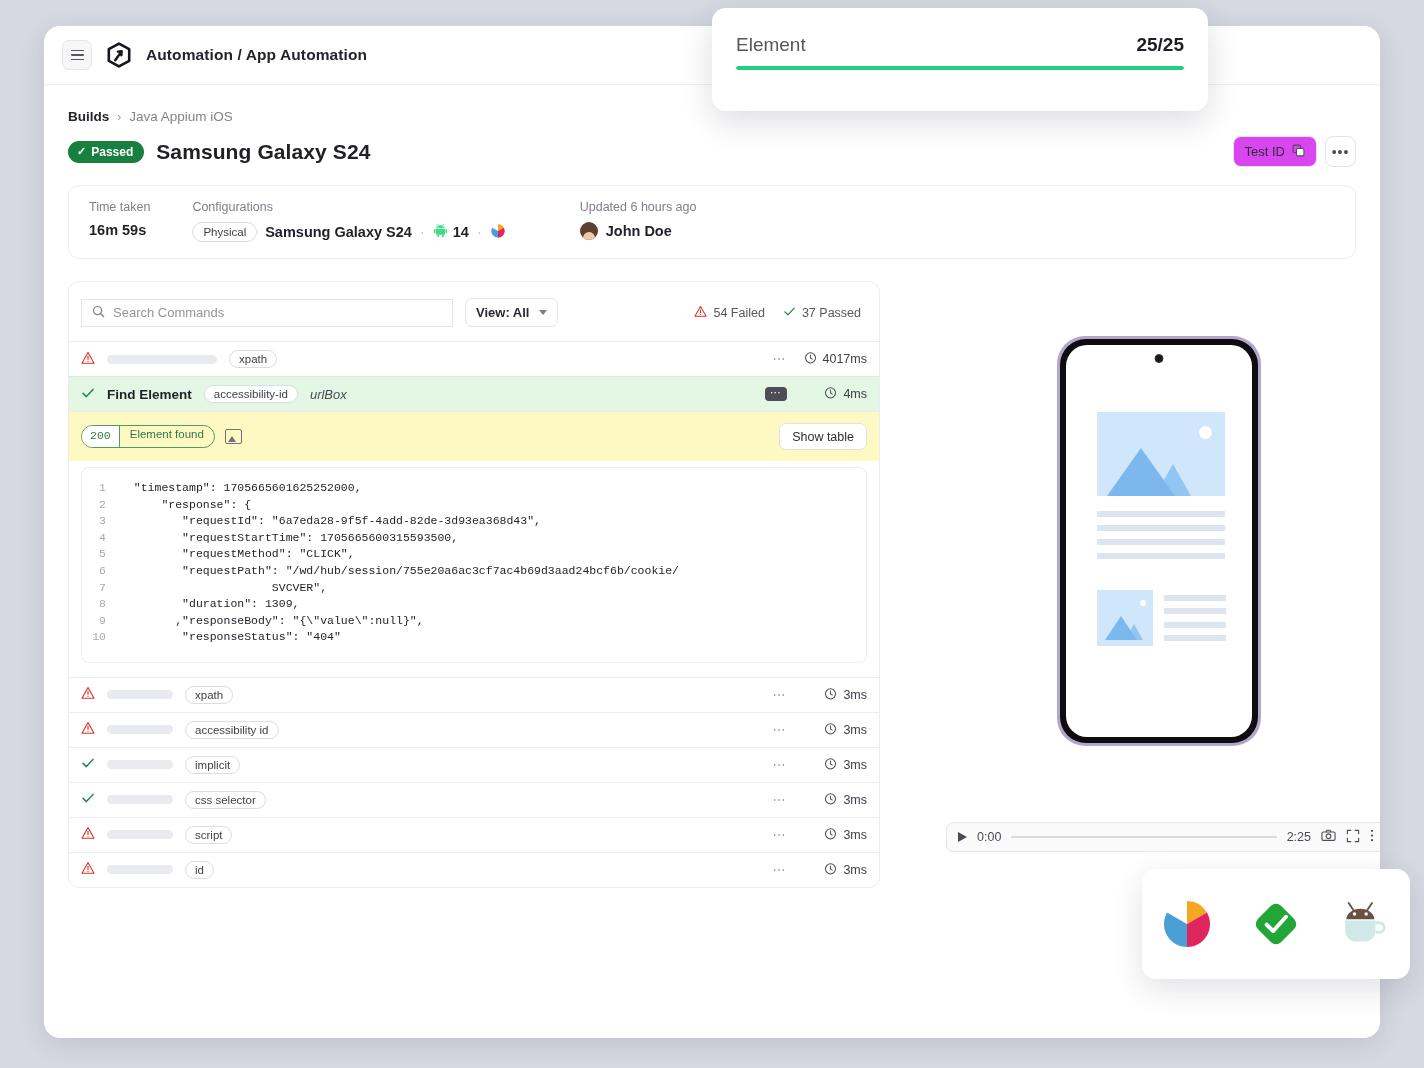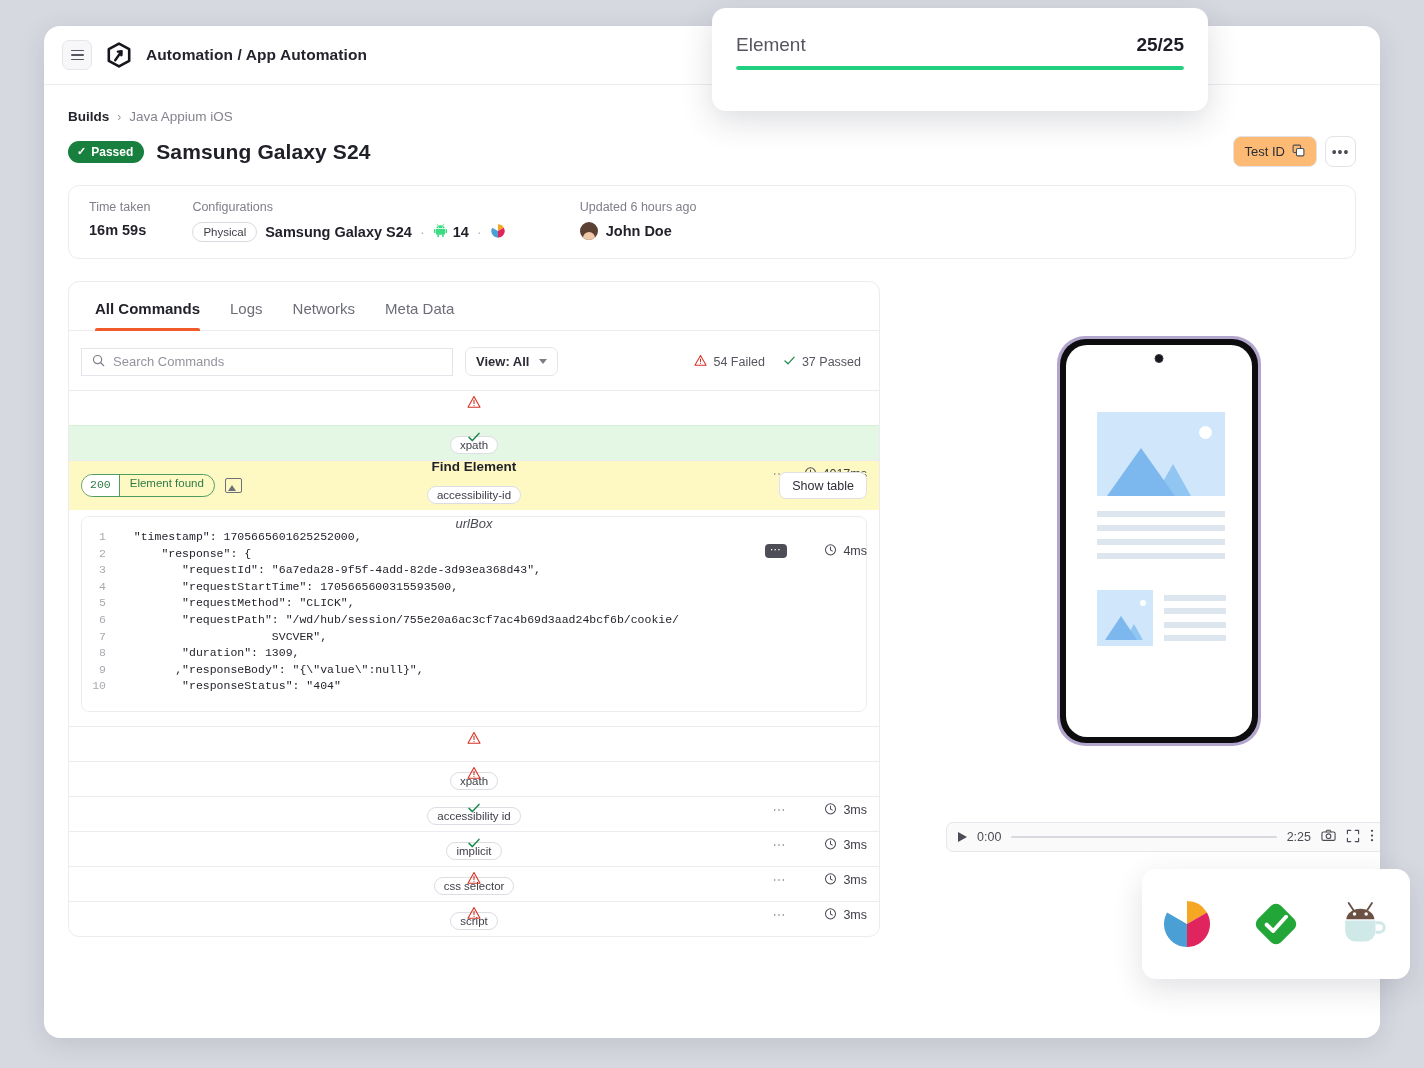--- a/index.html
+++ b/index.html
@@ -57,21 +57,21 @@
   .title-row { display:flex; align-items:center; gap:12px; }
   .status-pill {
     display:inline-flex; align-items:center; gap:5px;
     background:#18803e; color:#fff; border-radius:999px;
     padding: 4px 11px 4px 9px; font-size: 12px; font-weight: 700;
   }
   .status-pill .tick { font-size: 11px; }
   .page-title { font-size: 21px; font-weight: 700; color:#202128; letter-spacing:.1px; }
   .title-actions { margin-left:auto; display:flex; gap:8px; align-items:center; }
   .btn-outline {
-    height: 31px; border:1px solid #e2e2e7; border-radius:8px; background:#fdba74;
+    height: 31px; border:1px solid #e2e2e7; border-radius:8px; background:#d946ef;
     display:flex; align-items:center; gap:7px; padding: 0 11px;
     font-size: 13px; color:#2c2d35; cursor:pointer; font-weight:500;
   }
   .btn-square {
     width: 31px; height:31px; border:1px solid #e2e2e7; border-radius:8px; background:#fff;
     display:flex; align-items:center; justify-content:center; cursor:pointer;
     color:#4b4c55; font-size:14px; letter-spacing:1px; line-height: 0;
   }
 
   
@@ -134,24 +134,23 @@
     display:flex; align-items:center; gap:10px; padding: 0 10px;
     font-size: 13px; font-weight:700; color:#2a2b33; cursor:pointer;
   }
   .caret{ width:0;height:0;border-left:4px solid transparent;border-right:4px solid transparent;border-top:5px solid #7c7d86; }
   .counts{ margin-left:auto; display:flex; align-items:center; gap:18px; padding-right:6px; }
   .count{ display:flex; align-items:center; gap:6px; font-size:12.5px; color:#55565f; }
 
   
   .cmd-row{
     display:flex; align-items:center; gap:12px;
-    height: 35px; padding: 4px 12px;
+    height: 35px; padding: 17px 12px;
     border-top:1px solid #ececf0;
     font-size: 13px;
-    flex-direction: column;
   }
   .cmd-row.pass-row{ background:#e3f7e4; border-top:1px solid #d3efd4; }
   .skeleton{ height:9px; border-radius:5px; background:#e9eaf0; }
   .tag{
     border:1px solid #dcdce3; border-radius:999px; padding: 2px 9px;
     font-size: 11.5px; color:#3e3f48; background:#fff; white-space:nowrap;
   }
   .cmd-name{ font-weight:700; color:#1f2028; font-size:13.5px; }
   .cmd-val{ font-style: italic; color:#4a4b54; font-size:13px; }
   .row-right{ margin-left:auto; display:flex; align-items:center; gap:16px; }
@@ -381,26 +380,20 @@
           <div class="info-label">Updated 6 hours ago</div>
           <div class="info-value">
             <span class="avatar"></span>
             <span>John Doe</span>
           </div>
         </div>
       </div>
 
       <div class="panel">
 
-        <div class="tabs">
-          <div class="tab active">All Commands</div>
-          <div class="tab">Logs</div>
-          <div class="tab">Networks</div>
-          <div class="tab">Meta Data</div>
-        </div>
 
         <div class="toolbar">
           <div class="search-box">
             <span>
               <svg width="13" height="13" viewBox="0 0 14 14">
                 <circle cx="6" cy="6" r="4.4" fill="none" stroke="#7e7f89" stroke-width="1.3"></circle>
                 <path d="M9.4 9.4 12.6 12.6" stroke="#7e7f89" stroke-width="1.3" stroke-linecap="round"></path>
               </svg>
             </span>
             <input type="text" placeholder="Search Commands" style="">

